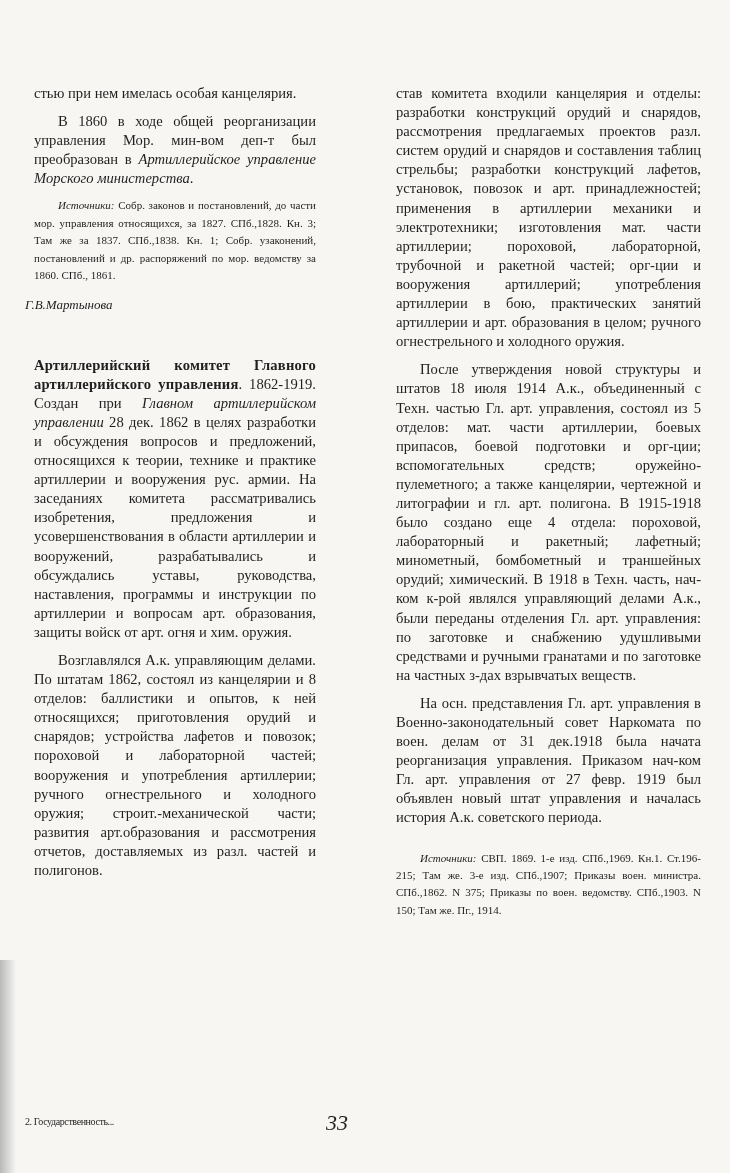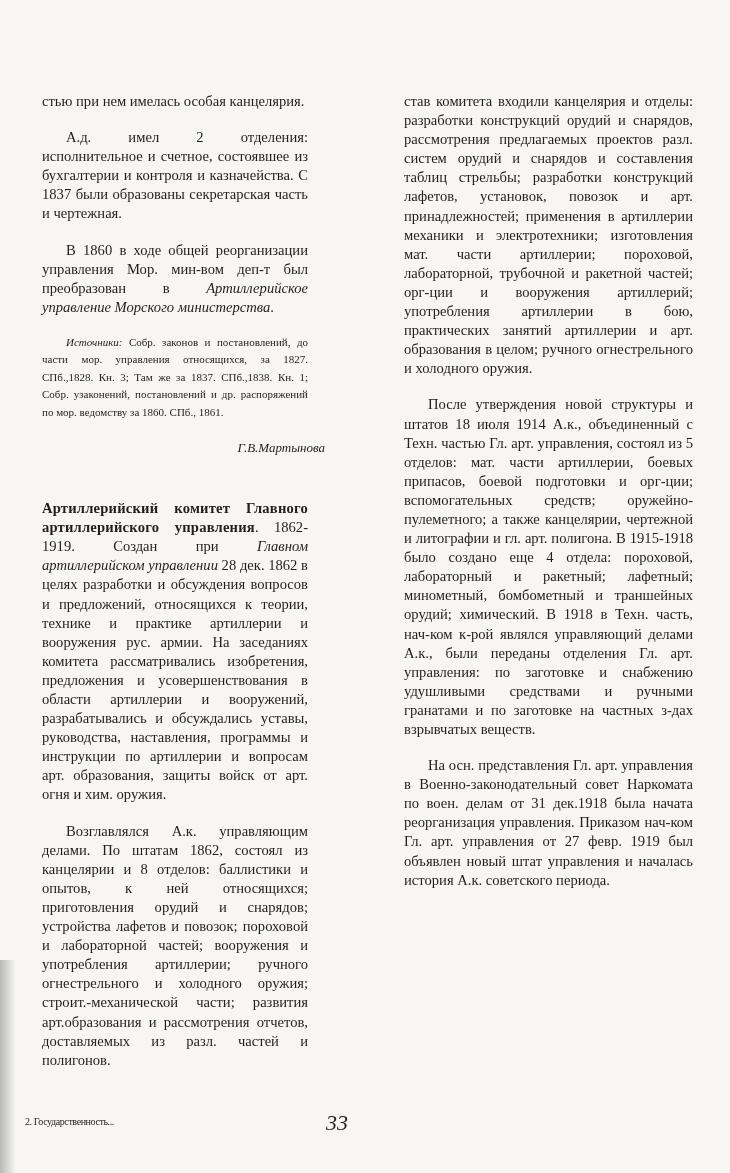--- a/index.html
+++ b/index.html
@@ -14,29 +14,29 @@
     position: absolute; left: 0; top: 960px; width: 16px; height: 213px;
     background: linear-gradient(to right, #b9b9b9, rgba(230,230,230,0));
   }
   .col {
     position: absolute; top: 75px;
     font-size: 14.6px; line-height: 19.1px;
     text-align: justify; hyphens: manual;
   }
   .col.left { left: 25px; width: 300px; }
   .col.right { left: 387px; width: 323px; }
-  p { margin: 17px; text-indent: 0; }
+  p { margin: 9px; text-indent: 0; }
   p.ind { text-indent: 24px; }
   p.cont { text-indent: 0; }
   .gap-s { margin-top: 2px; }
   .src {
     font-size: 11px; line-height: 17.4px; margin-top: 8px;
   }
   .author {
-    text-align: right; font-style: italic; font-size: 13px;
+    text-align: left; font-style: italic; font-size: 13px;
     margin-top: 10px;
   }
   .entry { margin-top: 42px; }
   .headword { font-weight: bold; letter-spacing: 0.2px; }
   i, .it { font-style: italic; }
   .right .src { margin-top: 22px; }
   .footer-left {
     position: absolute; left: 25px; top: 1116px;
     font-size: 10px; letter-spacing: -0.4px;
   }
@@ -45,29 +45,29 @@
     font-size: 22px; font-style: italic;
   }
 </style>
 </head>
 <body>
 
 <div class="shade-bottom"></div>
 
 <div class="col left">
   <p class="cont">стью при нем имелась особая канцелярия.</p>
-  <p class="ind gap-s">А.д. имел 2 отделения: исполнительное и счетное, состоявшее из бухгалтерии и контроля и казначейства. С 1837 были образованы секретарская часть и чертежная.</p>
   <p class="ind gap-s"><span>В 1860 в ходе общей реорганизации управления Мор. мин-вом деп-т был преобразован в </span><i>Артиллерийское управление Морского министерства</i><span>.</span></p>
   <p class="ind src"><i>Источники:</i><span> Собр. законов и постановлений, до части мор. управления относящихся, за 1827. СПб.,1828. Кн. 3; Там же за 1837. СПб.,1838. Кн. 1; Собр. узаконений, постановлений и др. распоряжений по мор. ведомству за 1860. СПб., 1861.</span></p>
   <div class="author">Г.В.Мартынова</div>
 
   <p class="cont entry"><span class="headword">Артиллерийский комитет Главного артиллерийского управления</span><span>. 1862-1919. Создан при </span><i>Главном артиллерийском управлении</i><span> 28 дек. 1862 в целях разработки и обсуждения вопросов и предложений, относящихся к теории, технике и практике артиллерии и вооружения рус. армии. На заседаниях комитета рассматривались изобретения, предложения и усовершенствования в области артиллерии и вооружений, разрабатывались и обсуждались уставы, руководства, наставления, программы и инструкции по артиллерии и вопросам арт. образования, защиты войск от арт. огня и хим. оружия.</span></p>
   <p class="ind gap-s">Возглавлялся А.к. управляющим делами. По штатам 1862, состоял из канцелярии и 8 отделов: баллистики и опытов, к ней относящихся; приготовления орудий и снарядов; устройства лафетов и повозок; пороховой и лабораторной частей; вооружения и употребления артиллерии; ручного огнестрельного и холодного оружия; строит.-механической части; развития арт.образования и рассмотрения отчетов, доставляемых из разл. частей и полигонов.</p>
 </div>
 
 <div class="col right">
   <p class="cont">став комитета входили канцелярия и отделы: разработки конструкций орудий и снарядов, рассмотрения предлагаемых проектов разл. систем орудий и снарядов и составления таблиц стрельбы; разработки конструкций лафетов, установок, повозок и арт. принадлежностей; применения в артиллерии механики и электротехники; изготовления мат. части артиллерии; пороховой, лабораторной, трубочной и ракетной частей; орг-ции и вооружения артиллерий; употребления артиллерии в бою, практических занятий артиллерии и арт. образования в целом; ручного огнестрельного и холодного оружия.</p>
   <p class="ind gap-s">После утверждения новой структуры и штатов 18 июля 1914 А.к., объединенный с Техн. частью Гл. арт. управления, состоял из 5 отделов: мат. части артиллерии, боевых припасов, боевой подготовки и орг-ции; вспомогательных средств; оружейно-пулеметного; а также канцелярии, чертежной и литографии и гл. арт. полигона. В 1915-1918 было создано еще 4 отдела: пороховой, лабораторный и ракетный; лафетный; минометный, бомбометный и траншейных орудий; химический. В 1918 в Техн. часть, нач-ком к-рой являлся управляющий делами А.к., были переданы отделения Гл. арт. управления: по заготовке и снабжению удушливыми средствами и ручными гранатами и по заготовке на частных з-дах взрывчатых веществ.</p>
   <p class="ind gap-s">На осн. представления Гл. арт. управления в Военно-законодательный совет Наркомата по воен. делам от 31 дек.1918 была начата реорганизация управления. Приказом нач-ком Гл. арт. управления от 27 февр. 1919 был объявлен новый штат управления и началась история А.к. советского периода.</p>
+  <p class="ind src"><i>Источники:</i><span> СВП. 1869. 1-е изд. СПб.,1969. Кн.1. Ст.196-215; Там же. 3-е изд. СПб.,1907; Приказы воен. министра. СПб.,1862. N 375; Приказы по воен. ведомству. СПб.,1903. N 150; Там же. Пг., 1914.</span></p>
 </div>
 
 <div class="footer-left">2. Государственность...</div>
 <div class="page-num">33</div>
 
 </body></html>

